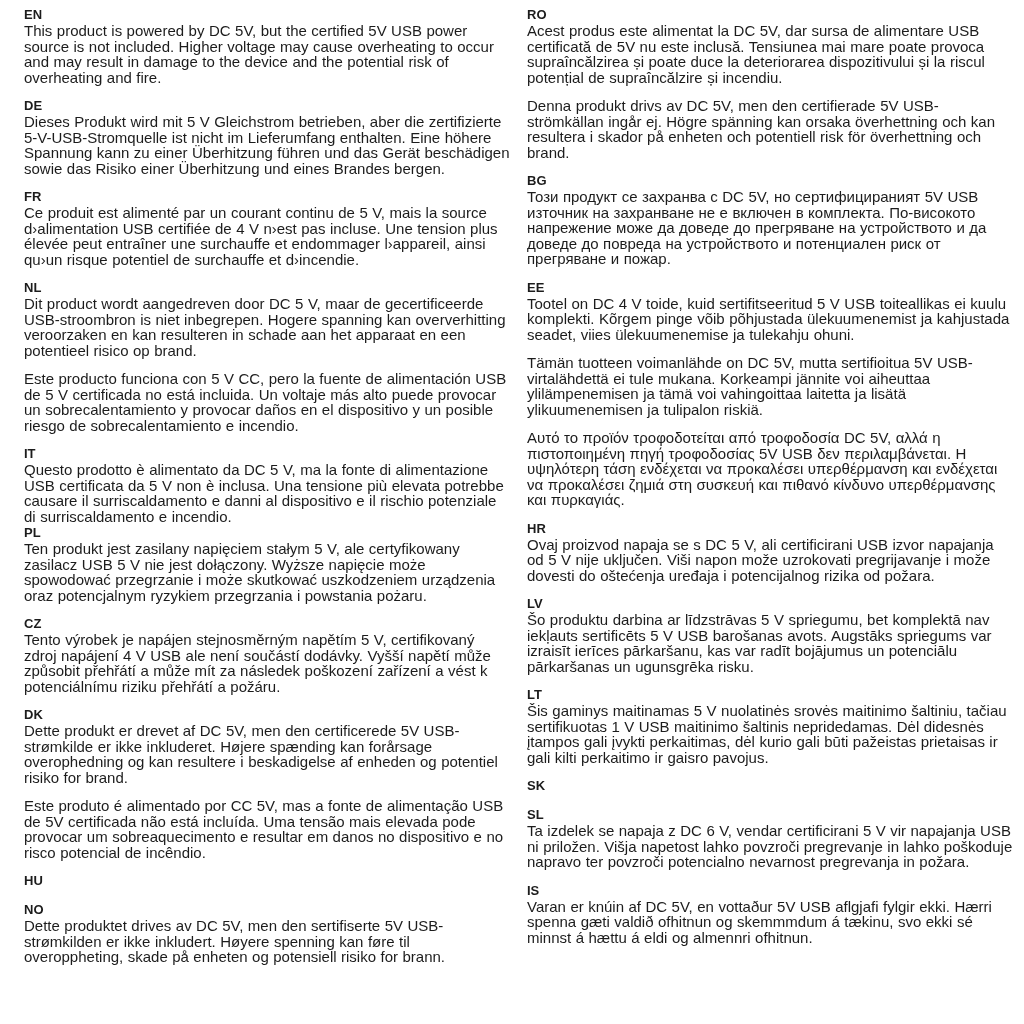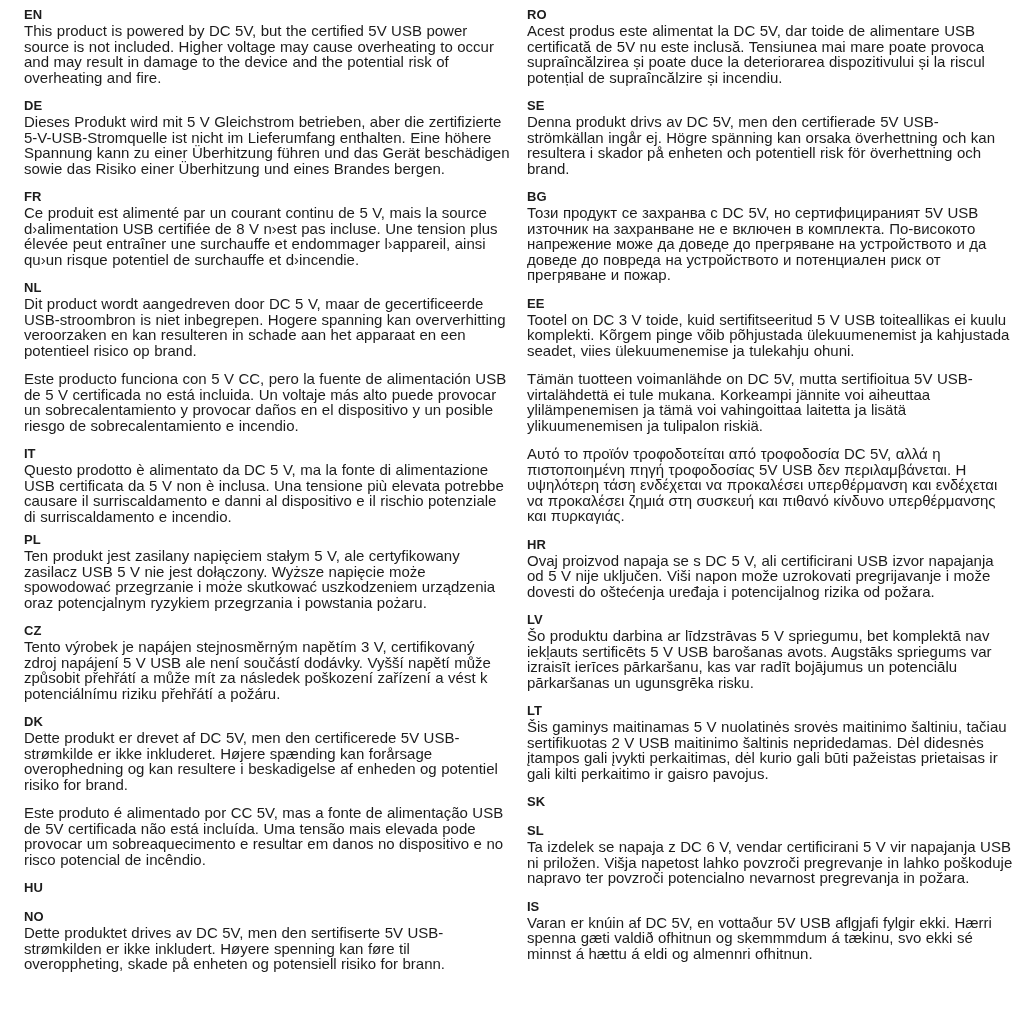--- a/index.html
+++ b/index.html
@@ -24,21 +24,21 @@
     gap: 16px;
   }
   .col {
     width: 487px;
     flex: 0 0 487px;
   }
   .lang-block {
     margin: 0 0 13px 0;
   }
   .lang-block.no-gap {
-    margin-bottom: 8px;
+    margin-bottom: 1px;
   }
   .lang-code {
     margin: 0;
     font-size: 13px;
     line-height: 16px;
     font-weight: 700;
     color: #1c1c1c;
   }
   .lang-text {
     margin: 0;
@@ -57,91 +57,90 @@
     <section class="lang-block">
       <h2 class="lang-code">EN</h2>
       <p class="lang-text">This product is powered by DC 5V, but the certified 5V USB power source is not included. Higher voltage may cause overheating to occur and may result in damage to the device and the potential risk of overheating and fire.</p>
     </section>
     <section class="lang-block">
       <h2 class="lang-code">DE</h2>
       <p class="lang-text">Dieses Produkt wird mit 5 V Gleichstrom betrieben, aber die zertifizierte 5-V-USB-Stromquelle ist nicht im Lieferumfang enthalten. Eine höhere Spannung kann zu einer Überhitzung führen und das Gerät beschädigen sowie das Risiko einer Überhitzung und eines Brandes bergen.</p>
     </section>
     <section class="lang-block">
       <h2 class="lang-code">FR</h2>
-      <p class="lang-text">Ce produit est alimenté par un courant continu de 5 V, mais la source d›alimentation USB certifiée de 8 V n›est pas incluse. Une tension plus élevée peut entraîner une surchauffe et endommager l›appareil, ainsi qu›un risque potentiel de surchauffe et d›incendie.</p>
+      <p class="lang-text">Ce produit est alimenté par un courant continu de 5 V, mais la source d›alimentation USB certifiée de 4 V n›est pas incluse. Une tension plus élevée peut entraîner une surchauffe et endommager l›appareil, ainsi qu›un risque potentiel de surchauffe et d›incendie.</p>
     </section>
     <section class="lang-block">
       <h2 class="lang-code">NL</h2>
       <p class="lang-text">Dit product wordt aangedreven door DC 5 V, maar de gecertificeerde USB-stroombron is niet inbegrepen. Hogere spanning kan oververhitting veroorzaken en kan resulteren in schade aan het apparaat en een potentieel risico op brand.</p>
     </section>
     <section class="lang-block">
       <p class="lang-text">Este producto funciona con 5 V CC, pero la fuente de alimentación USB de 5 V certificada no está incluida. Un voltaje más alto puede provocar un sobrecalentamiento y provocar daños en el dispositivo y un posible riesgo de sobrecalentamiento e incendio.</p>
     </section>
     <section class="lang-block no-gap">
       <h2 class="lang-code">IT</h2>
       <p class="lang-text">Questo prodotto è alimentato da DC 5 V, ma la fonte di alimentazione USB certificata da 5 V non è inclusa. Una tensione più elevata potrebbe causare il surriscaldamento e danni al dispositivo e il rischio potenziale di surriscaldamento e incendio.</p>
     </section>
     <section class="lang-block">
       <h2 class="lang-code">PL</h2>
       <p class="lang-text">Ten produkt jest zasilany napięciem stałym 5 V, ale certyfikowany zasilacz USB 5 V nie jest dołączony. Wyższe napięcie może spowodować przegrzanie i może skutkować uszkodzeniem urządzenia oraz potencjalnym ryzykiem przegrzania i powstania pożaru.</p>
     </section>
     <section class="lang-block">
       <h2 class="lang-code">CZ</h2>
-      <p class="lang-text">Tento výrobek je napájen stejnosměrným napětím 3 V, certifikovaný zdroj napájení 5 V USB ale není součástí dodávky. Vyšší napětí může způsobit přehřátí a může mít za následek poškození zařízení a vést k potenciálnímu riziku přehřátí a požáru.</p>
+      <p class="lang-text">Tento výrobek je napájen stejnosměrným napětím 5 V, certifikovaný zdroj napájení 4 V USB ale není součástí dodávky. Vyšší napětí může způsobit přehřátí a může mít za následek poškození zařízení a vést k potenciálnímu riziku přehřátí a požáru.</p>
     </section>
     <section class="lang-block">
       <h2 class="lang-code">DK</h2>
       <p class="lang-text">Dette produkt er drevet af DC 5V, men den certificerede 5V USB-strømkilde er ikke inkluderet. Højere spænding kan forårsage overophedning og kan resultere i beskadigelse af enheden og potentiel risiko for brand.</p>
     </section>
     <section class="lang-block">
       <p class="lang-text">Este produto é alimentado por CC 5V, mas a fonte de alimentação USB de 5V certificada não está incluída. Uma tensão mais elevada pode provocar um sobreaquecimento e resultar em danos no dispositivo e no risco potencial de incêndio.</p>
     </section>
     <section class="lang-block">
       <h2 class="lang-code">HU</h2>
     </section>
     <section class="lang-block">
       <h2 class="lang-code">NO</h2>
       <p class="lang-text">Dette produktet drives av DC 5V, men den sertifiserte 5V USB-strømkilden er ikke inkludert. Høyere spenning kan føre til overoppheting, skade på enheten og potensiell risiko for brann.</p>
     </section>
   </div>
 
   <div class="col">
     <section class="lang-block">
       <h2 class="lang-code">RO</h2>
-      <p class="lang-text">Acest produs este alimentat la DC 5V, dar toide de alimentare USB certificată de 5V nu este inclusă. Tensiunea mai mare poate provoca supraîncălzirea și poate duce la deteriorarea dispozitivului și la riscul potențial de supraîncălzire și incendiu.</p>
+      <p class="lang-text">Acest produs este alimentat la DC 5V, dar sursa de alimentare USB certificată de 5V nu este inclusă. Tensiunea mai mare poate provoca supraîncălzirea și poate duce la deteriorarea dispozitivului și la riscul potențial de supraîncălzire și incendiu.</p>
     </section>
     <section class="lang-block">
-      <h2 class="lang-code">SE</h2>
       <p class="lang-text">Denna produkt drivs av DC 5V, men den certifierade 5V USB-strömkällan ingår ej. Högre spänning kan orsaka överhettning och kan resultera i skador på enheten och potentiell risk för överhettning och brand.</p>
     </section>
     <section class="lang-block">
       <h2 class="lang-code">BG</h2>
       <p class="lang-text">Този продукт се захранва с DC 5V, но сертифицираният 5V USB източник на захранване не е включен в комплекта. По-високото напрежение може да доведе до прегряване на устройството и да доведе до повреда на устройството и потенциален риск от прегряване и пожар.</p>
     </section>
     <section class="lang-block">
       <h2 class="lang-code">EE</h2>
-      <p class="lang-text">Tootel on DC 3 V toide, kuid sertifitseeritud 5 V USB toiteallikas ei kuulu komplekti. Kõrgem pinge võib põhjustada ülekuumenemist ja kahjustada seadet, viies ülekuumenemise ja tulekahju ohuni.</p>
+      <p class="lang-text">Tootel on DC 4 V toide, kuid sertifitseeritud 5 V USB toiteallikas ei kuulu komplekti. Kõrgem pinge võib põhjustada ülekuumenemist ja kahjustada seadet, viies ülekuumenemise ja tulekahju ohuni.</p>
     </section>
     <section class="lang-block">
       <p class="lang-text">Tämän tuotteen voimanlähde on DC 5V, mutta sertifioitua 5V USB-virtalähdettä ei tule mukana. Korkeampi jännite voi aiheuttaa ylilämpenemisen ja tämä voi vahingoittaa laitetta ja lisätä ylikuumenemisen ja tulipalon riskiä.</p>
     </section>
     <section class="lang-block">
       <p class="lang-text">Αυτό το προϊόν τροφοδοτείται από τροφοδοσία DC 5V, αλλά η πιστοποιημένη πηγή τροφοδοσίας 5V USB δεν περιλαμβάνεται. Η υψηλότερη τάση ενδέχεται να προκαλέσει υπερθέρμανση και ενδέχεται να προκαλέσει ζημιά στη συσκευή και πιθανό κίνδυνο υπερθέρμανσης και πυρκαγιάς.</p>
     </section>
     <section class="lang-block">
       <h2 class="lang-code">HR</h2>
       <p class="lang-text">Ovaj proizvod napaja se s DC 5 V, ali certificirani USB izvor napajanja od 5 V nije uključen. Viši napon može uzrokovati pregrijavanje i može dovesti do oštećenja uređaja i potencijalnog rizika od požara.</p>
     </section>
     <section class="lang-block">
       <h2 class="lang-code">LV</h2>
       <p class="lang-text">Šo produktu darbina ar līdzstrāvas 5 V spriegumu, bet komplektā nav iekļauts sertificēts 5 V USB barošanas avots. Augstāks spriegums var izraisīt ierīces pārkaršanu, kas var radīt bojājumus un potenciālu pārkaršanas un ugunsgrēka risku.</p>
     </section>
     <section class="lang-block">
       <h2 class="lang-code">LT</h2>
-      <p class="lang-text">Šis gaminys maitinamas 5 V nuolatinės srovės maitinimo šaltiniu, tačiau sertifikuotas 2 V USB maitinimo šaltinis nepridedamas. Dėl didesnės įtampos gali įvykti perkaitimas, dėl kurio gali būti pažeistas prietaisas ir gali kilti perkaitimo ir gaisro pavojus.</p>
+      <p class="lang-text">Šis gaminys maitinamas 5 V nuolatinės srovės maitinimo šaltiniu, tačiau sertifikuotas 1 V USB maitinimo šaltinis nepridedamas. Dėl didesnės įtampos gali įvykti perkaitimas, dėl kurio gali būti pažeistas prietaisas ir gali kilti perkaitimo ir gaisro pavojus.</p>
     </section>
     <section class="lang-block">
       <h2 class="lang-code">SK</h2>
     </section>
     <section class="lang-block">
       <h2 class="lang-code">SL</h2>
       <p class="lang-text">Ta izdelek se napaja z DC 6 V, vendar certificirani 5 V vir napajanja USB ni priložen. Višja napetost lahko povzroči pregrevanje in lahko poškoduje napravo ter povzroči potencialno nevarnost pregrevanja in požara.</p>
     </section>
     <section class="lang-block">
       <h2 class="lang-code">IS</h2>

